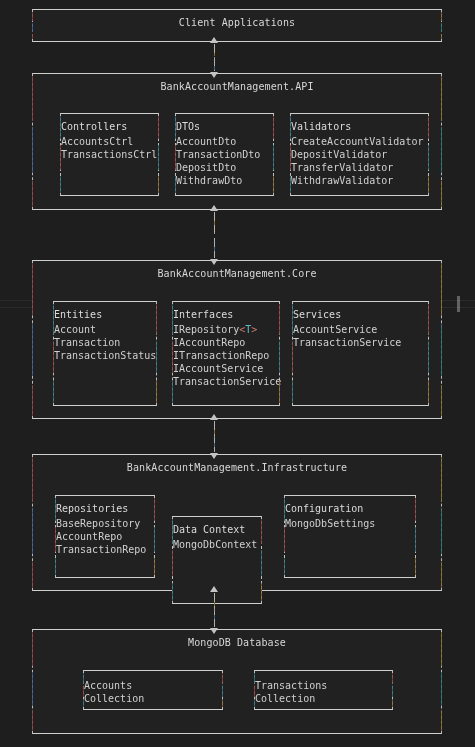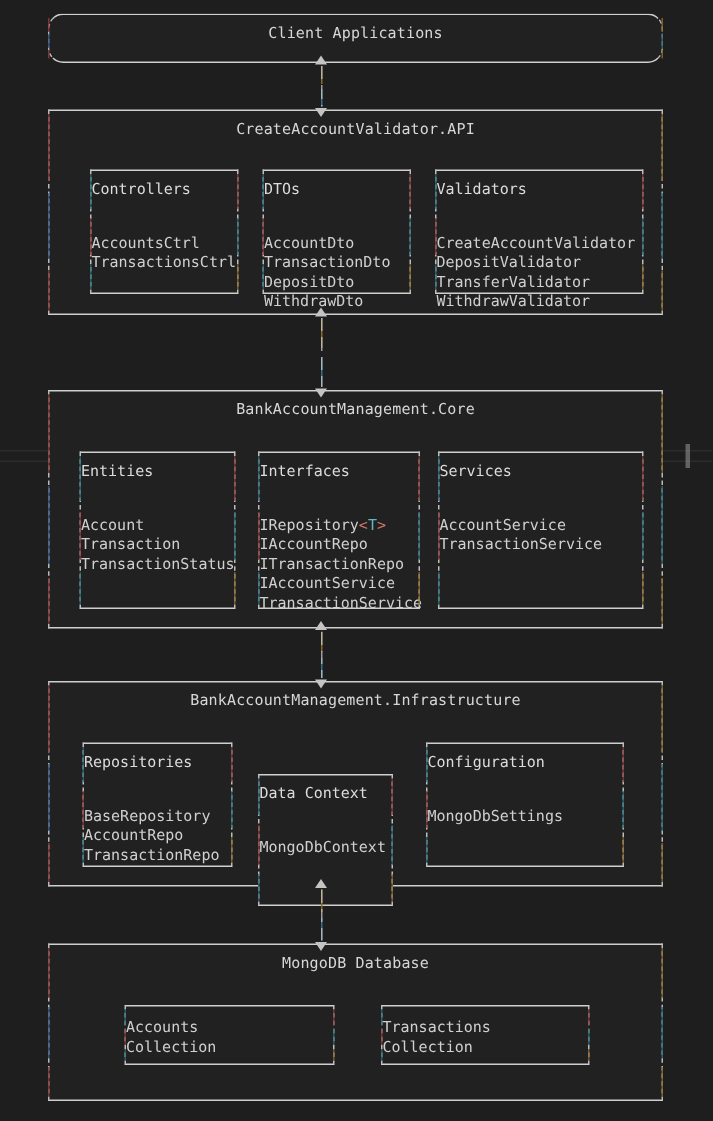--- a/index.html
+++ b/index.html
@@ -76,21 +76,21 @@
   .comp::before { left: -1px;  background: linear-gradient(#2b6e7a 0 30%, transparent 30% 38%, #8a3b3b 38% 70%, transparent 70% 78%, #2b6e7a 78% 100%); opacity:.8; }
   .comp::after  { right: -1px; background: linear-gradient(#8a3b3b 0 30%, transparent 30% 38%, #2b6e7a 38% 70%, transparent 70% 78%, #8a6a2b 78% 100%); opacity:.8; }
 
   .comp-title {
     margin-top: 7px;
     font-size: 10px;
     color: #dcdcdc;
     white-space: nowrap;
   }
   .comp-items {
-    margin-top: 24px;
+    margin-top: 3px;
     font-size: 10px;
     line-height: 13px;
     color: #d0d0d0;
   }
   .comp-items div { white-space: nowrap; }
 
   
   .tok-angle { color: #d07a6a; }
   .tok-generic { color: #61b8c4; }
 
@@ -138,25 +138,25 @@
     opacity: .55;
   }
 </style>
 </head>
 <body>
 
 <div id="diagram">
     <div class="artifact-hline" style="top: 300px;"></div>
     <div class="artifact-hline" style="top: 307px;"></div>
     <div class="artifact-scrollbar" style="left: 457px; top: 296px; height: 16px;"></div>
-    <div class="layer" style="left: 32px; top: 9px; width: 410px; height: 33px; border-radius: 10px;">
+    <div class="layer" style="left: 32px; top: 9px; width: 410px; height: 33px;">
       <div class="layer-title">Client Applications</div>
     </div>
     <div class="layer" style="left: 32px; top: 73px; width: 410px; height: 137px;">
-      <div class="layer-title">CreateAccountValidator.API</div>
+      <div class="layer-title">BankAccountManagement.API</div>
     </div>
     <div class="comp" style="left: 60px; top: 113px; width: 99px; height: 83px;">
       <div class="comp-title">Controllers</div>
       <div class="comp-items">
         <div>AccountsCtrl</div>
         <div>TransactionsCtrl</div>
       </div>
     </div>
     <div class="comp" style="left: 175px; top: 113px; width: 99px; height: 83px;">
       <div class="comp-title">DTOs</div>

